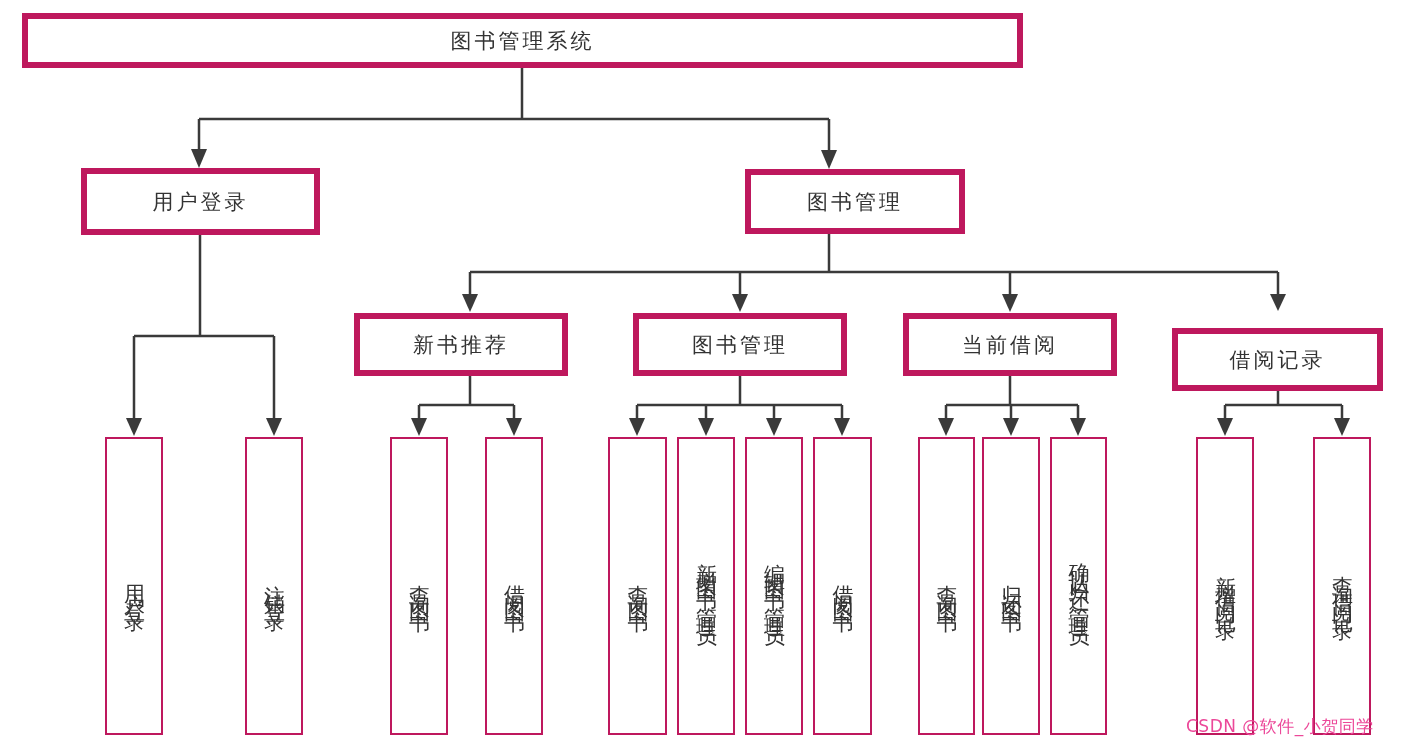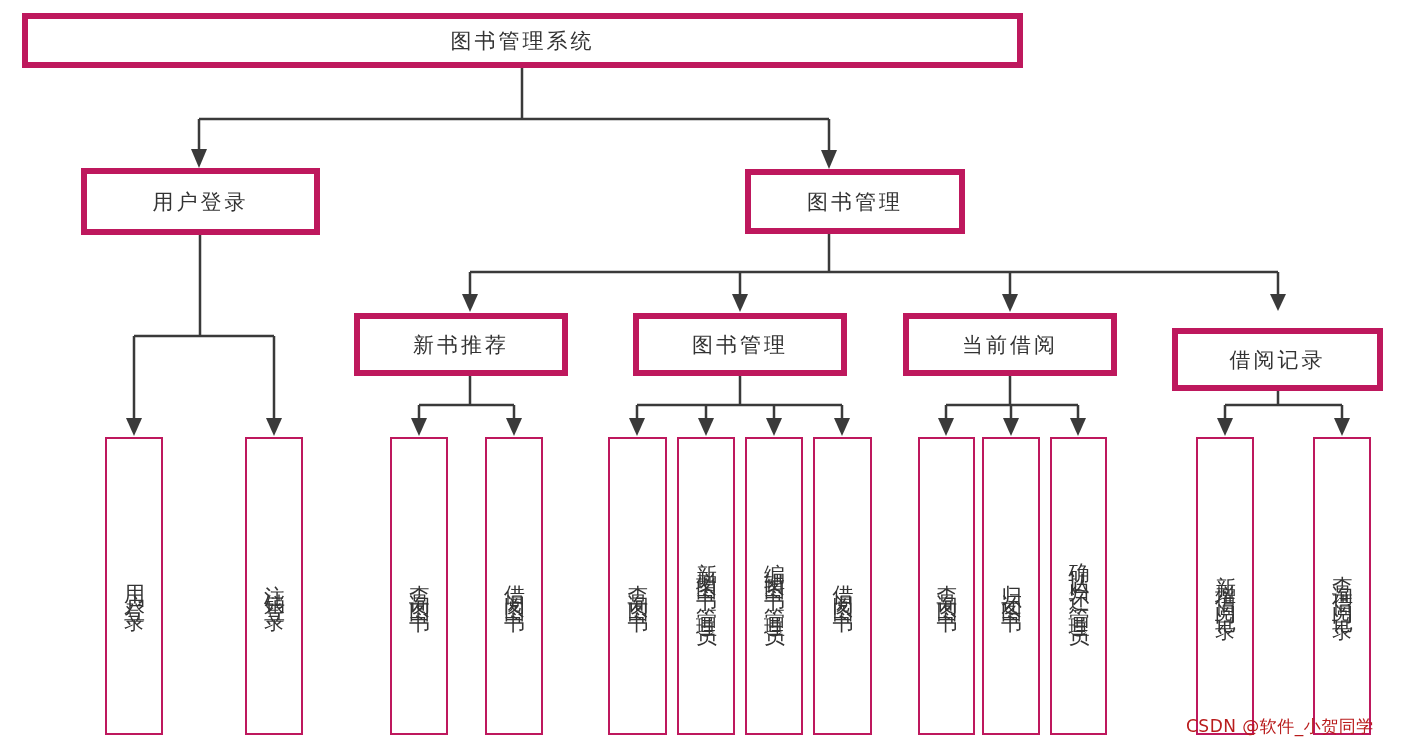--- a/index.html
+++ b/index.html
@@ -35,21 +35,21 @@
     text-orientation:mixed;
     font-size:21px;
     letter-spacing:9px;
     line-height:1;
     color:#333333;
   }
   .watermark{
     position:absolute;
     left:1186px;top:715px;
     font-size:17px;
-    color:#b91c1c;
+    color:#ec4899;
     white-space:nowrap;
     z-index:5;
     letter-spacing:0.5px;
   }
 </style>
 </head>
 <body>
 
 <div class="canvas">
 

